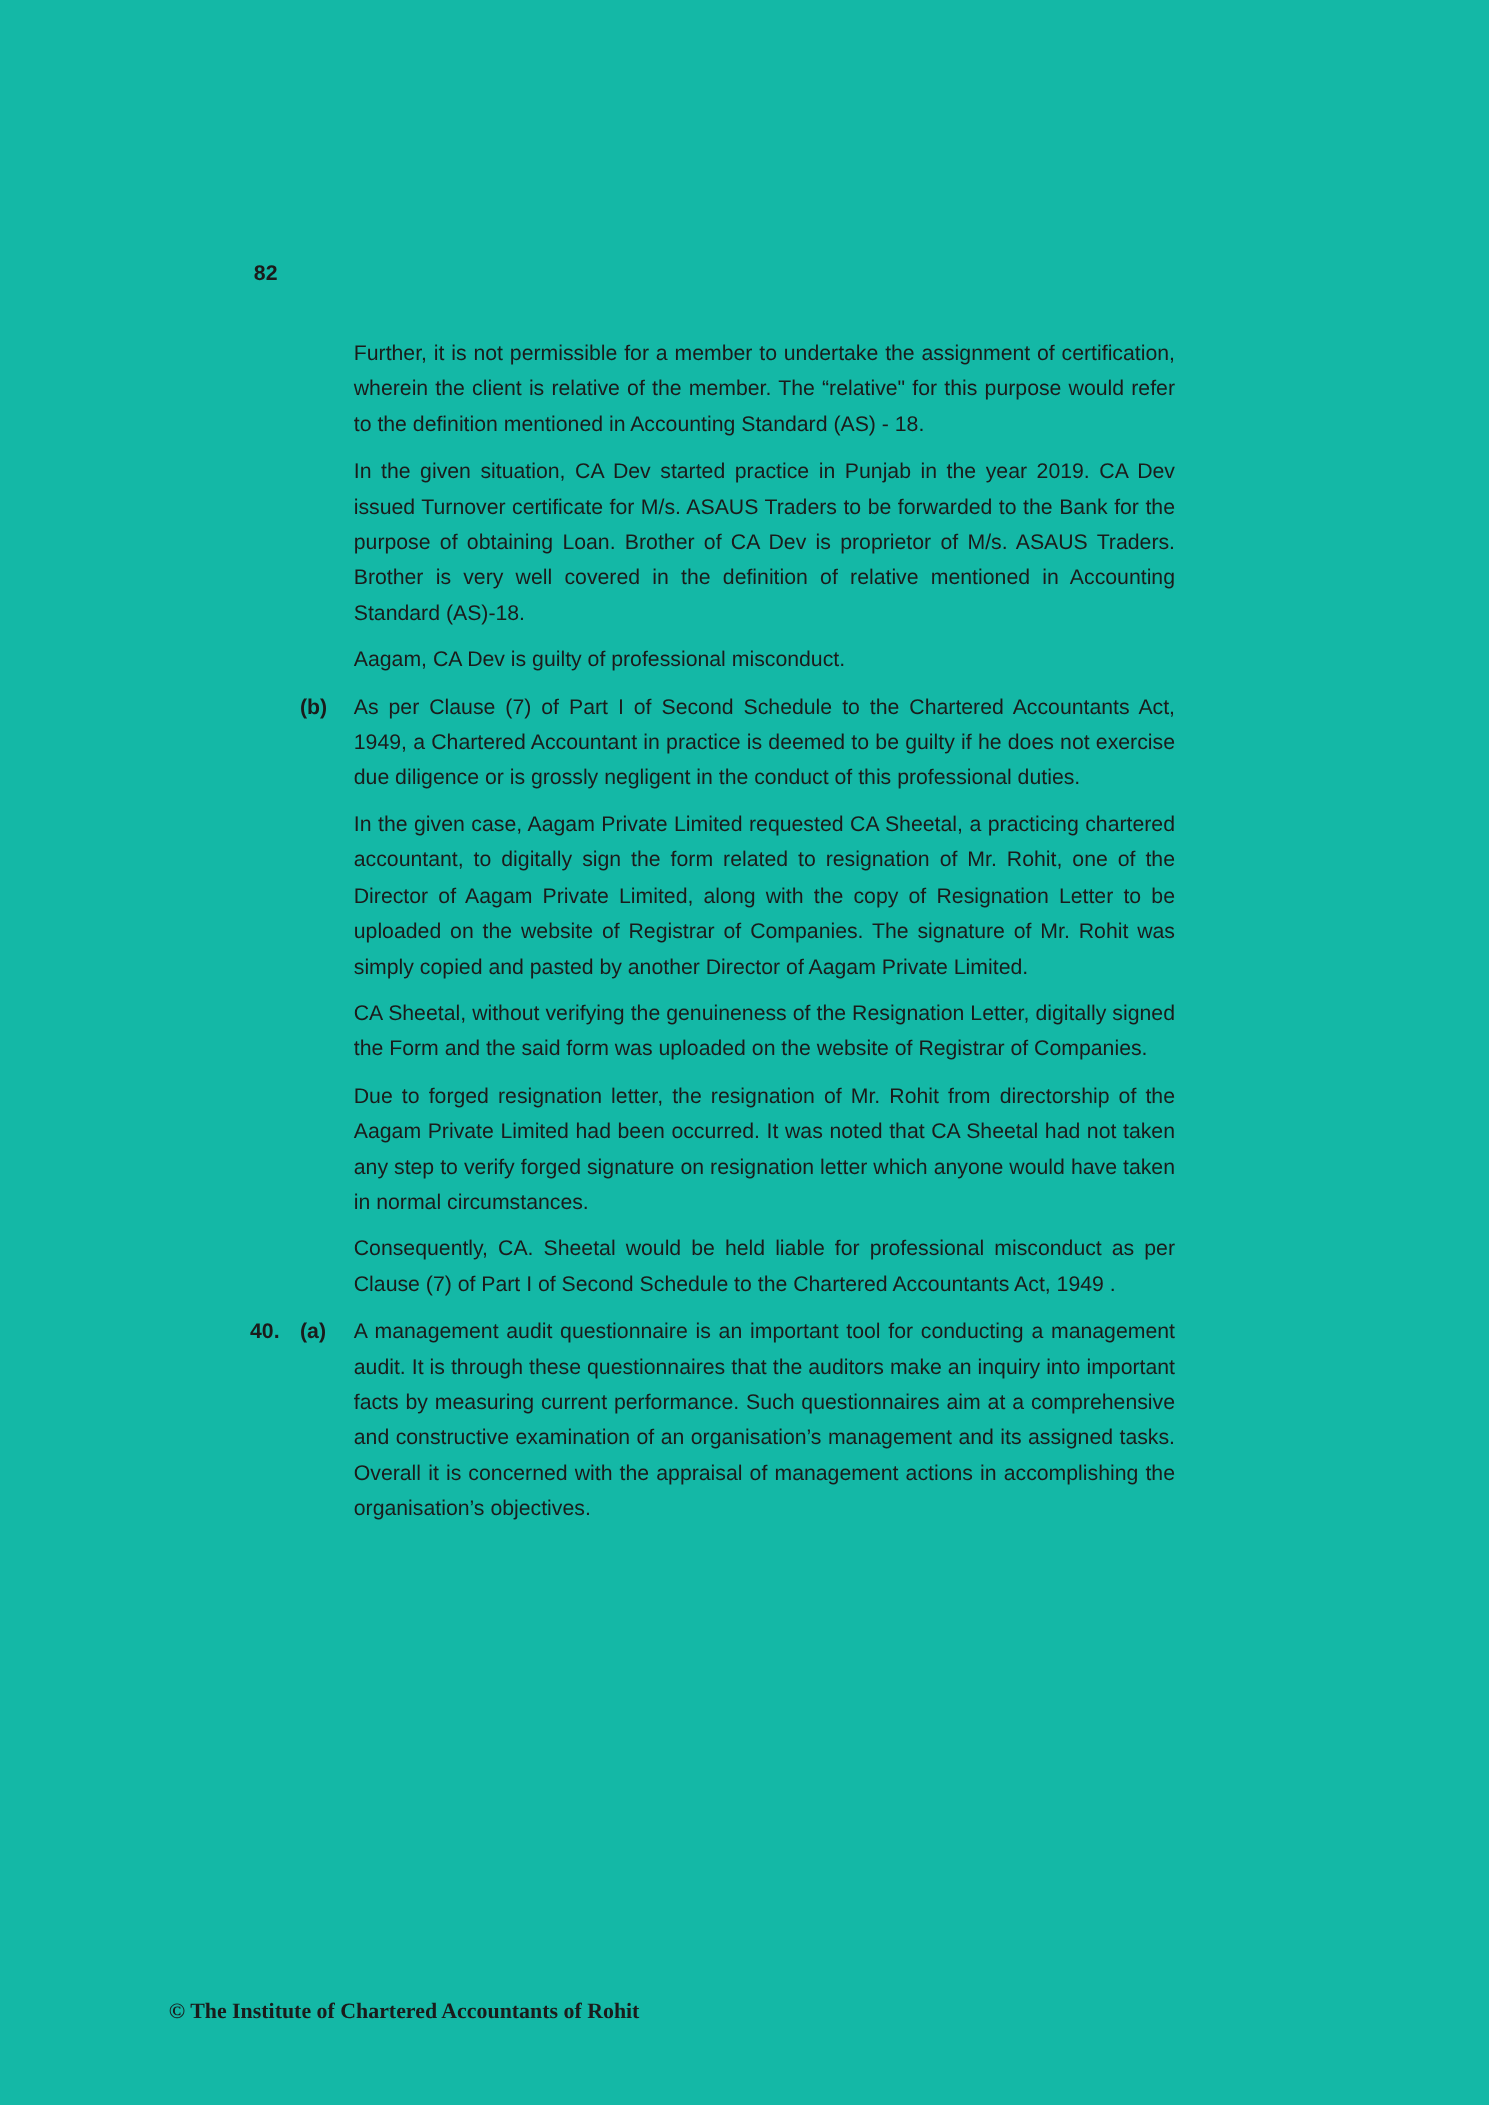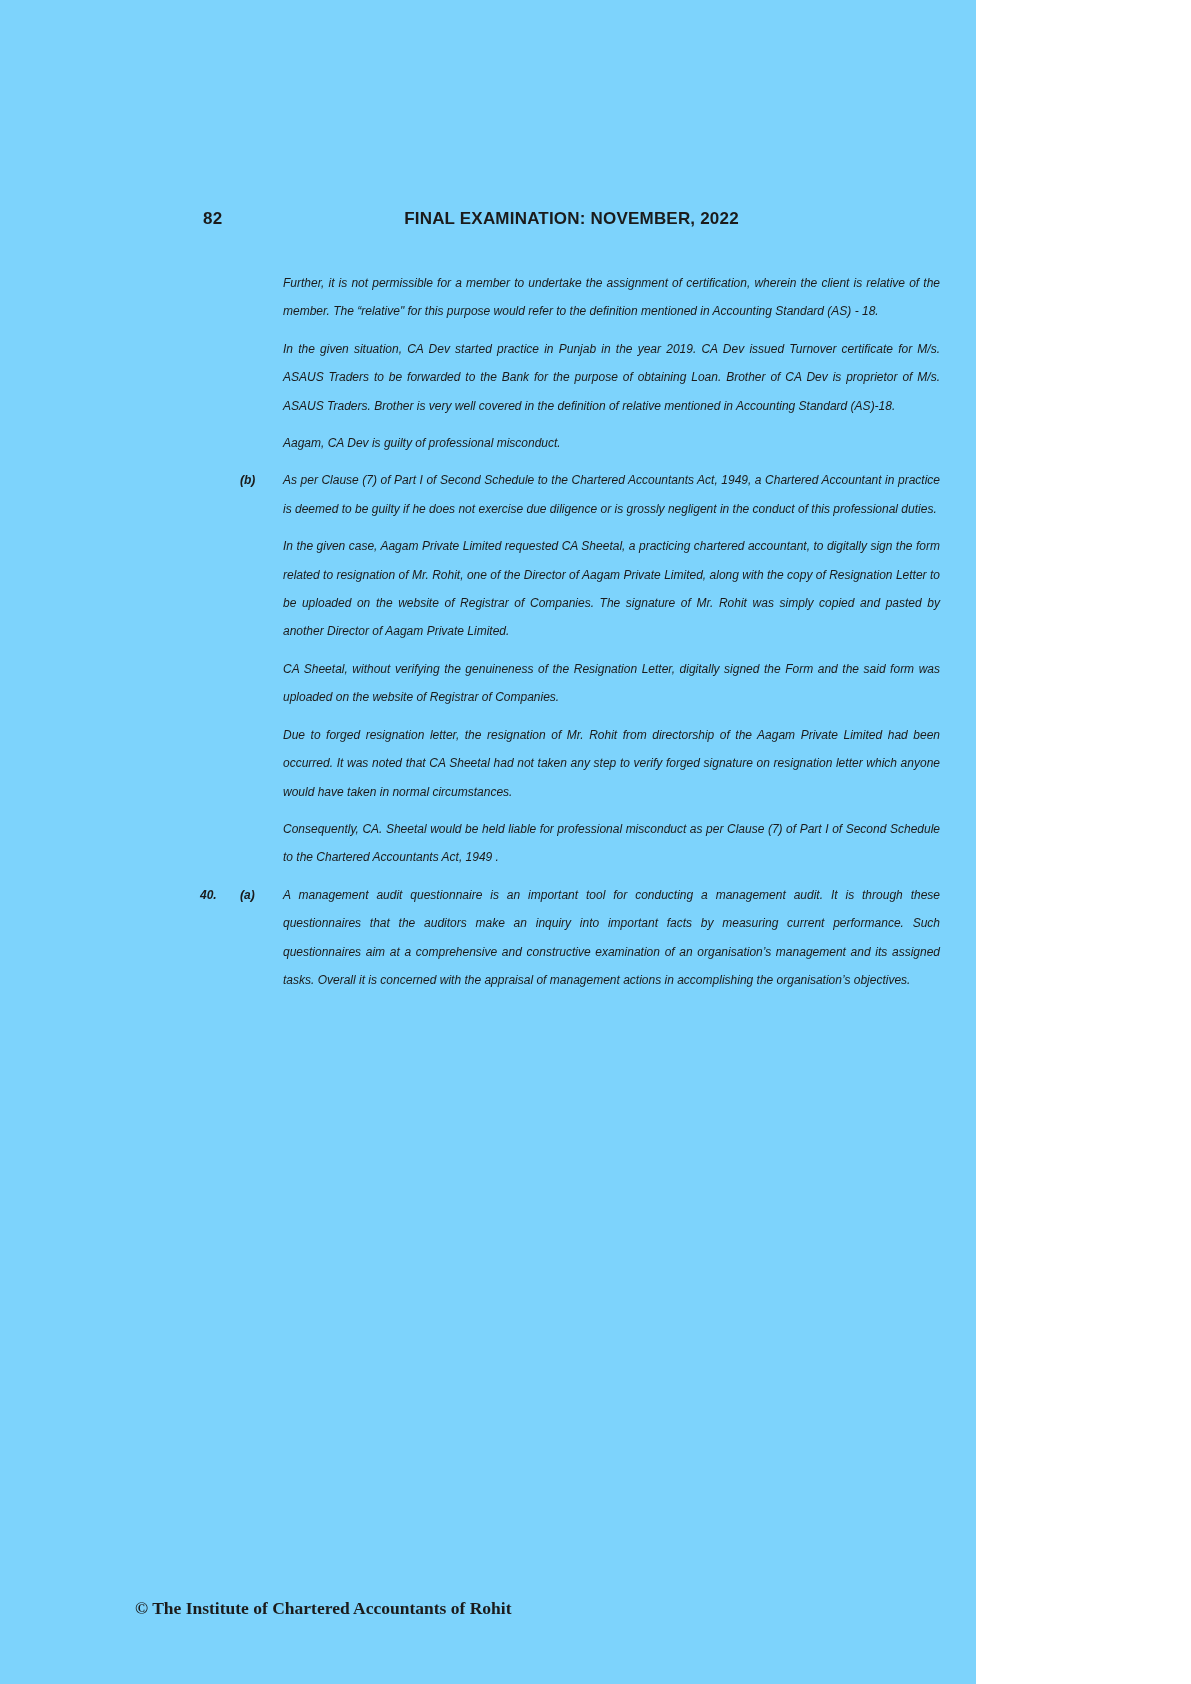--- a/index.html
+++ b/index.html
@@ -2,23 +2,23 @@
 <html><head>
 <meta charset="utf-8">
 <style>
   html, body {
     margin: 0;
     padding: 0;
     background: #ffffff;
   }
   .page {
     position: relative;
-    width: 976px;
+    width: 1191px;
     height: 1684px;
-    background: #7dd3fc;
+    background: #14b8a6;
     color: #1b1b1b;
     font-family: "Liberation Sans", sans-serif;
     overflow: hidden;
   }
   .page-num {
     position: absolute;
     left: 203px;
     top: 209px;
     font-size: 17px;
     font-weight: bold;
@@ -33,25 +33,24 @@
     font-size: 17px;
     font-weight: bold;
     letter-spacing: 0.2px;
     white-space: nowrap;
   }
   .body-text {
     position: absolute;
     left: 203px;
     top: 269px;
     width: 737px;
-    font-size: 12px;
+    font-size: 17px;
     line-height: 28.4px;
     text-align: justify;
     text-justify: inter-word;
-    font-style: italic;
   }
   .body-text p {
     margin: 0 0 9px 0;
     padding-left: 80px;
     position: relative;
   }
   .plabel {
     position: absolute;
     left: 37px;
     top: 0;
@@ -75,21 +74,20 @@
     white-space: nowrap;
   }
 </style>
 </head>
 <body>
 
 <div class="page">
 
   <div class="page-num">82</div>
 
-  <div class="doc-title">FINAL EXAMINATION: NOVEMBER, 2022</div>
 
   <div class="body-text">
 
     <p>
       <span>Further, it is not permissible for a member to undertake the assignment of certification, wherein the client is relative of the member. The “relative" for this purpose would refer to the definition mentioned in Accounting Standard (AS) - 18.</span>
     </p>
 
     <p>
       <span>In the given situation, CA Dev started practice in Punjab in the year 2019. CA Dev issued Turnover certificate for M/s. ASAUS Traders to be forwarded to the Bank for the purpose of obtaining Loan. Brother of CA Dev is proprietor of M/s. ASAUS Traders. Brother is very well covered in the definition of relative mentioned in Accounting Standard (AS)-18.</span>
     </p>

